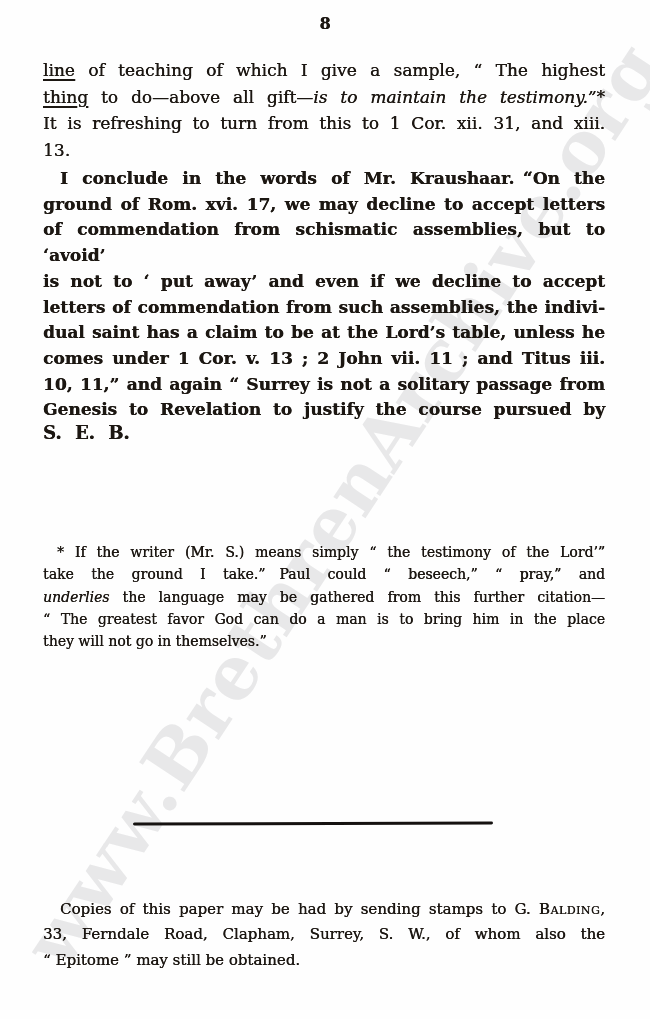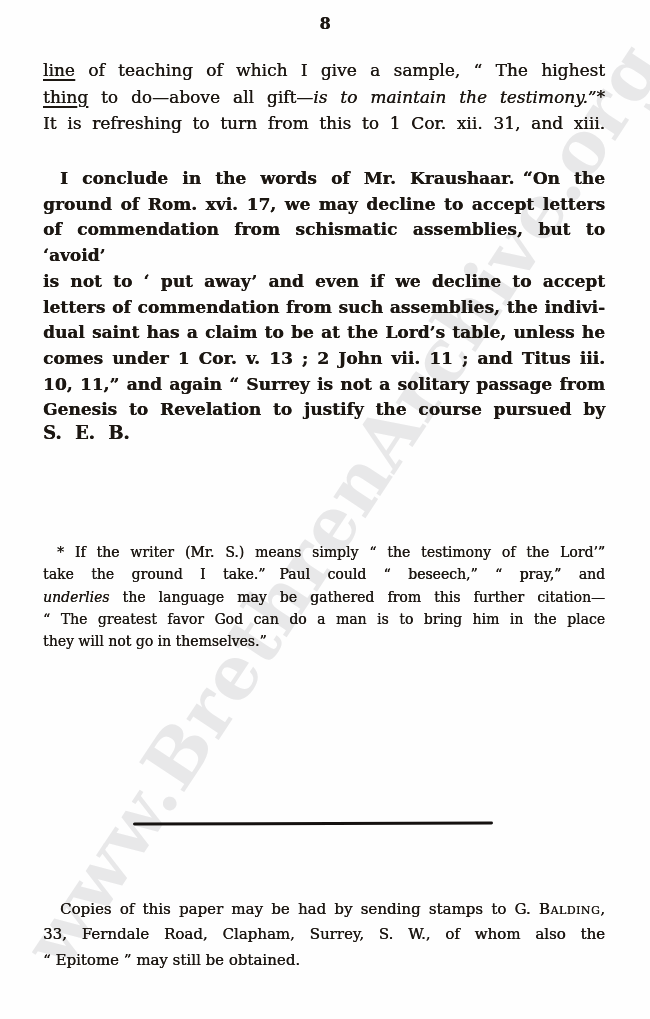--- a/index.html
+++ b/index.html
@@ -76,20 +76,21 @@
 
 <div class="sheet" style="background: rgb(254, 254, 254); color: rgb(28, 23, 18);">
   <div class="watermark" style="color: rgb(232, 232, 233);">www.BrethrenArchive.org</div>
 
   <div class="printed pageno">8</div>
 
   <div class="printed block p1">
       <div class="tline"><span class="un">line</span><span> of teaching of which I give a sample, “ The highest</span></div>
       <div class="tline"><span class="un">thing</span><span> to do—above all gift—</span><span class="it">is to maintain the testimony.”*</span></div>
       <div class="tline"><span>It is refreshing to turn from this to 1 Cor. xii. 31, and xiii.</span></div>
+      <div class="tline nojust"><span>13.</span></div>
     </div>
 
   <div class="printed block p2">
       <div class="tline ind"><span>I conclude in the words of Mr. Kraushaar. “On the</span></div>
       <div class="tline"><span>ground of Rom. xvi. 17, we may decline to accept letters</span></div>
       <div class="tline"><span>of commendation from schismatic assemblies, but to ‘avoid’</span></div>
       <div class="tline"><span>is not to ‘ put away’ and even if we decline to accept</span></div>
       <div class="tline"><span>letters of commendation from such assemblies, the indivi-</span></div>
       <div class="tline"><span>dual saint has a claim to be at the Lord’s table, unless he</span></div>
       <div class="tline"><span>comes under 1 Cor. v. 13 ; 2 John vii. 11 ; and Titus iii.</span></div>

